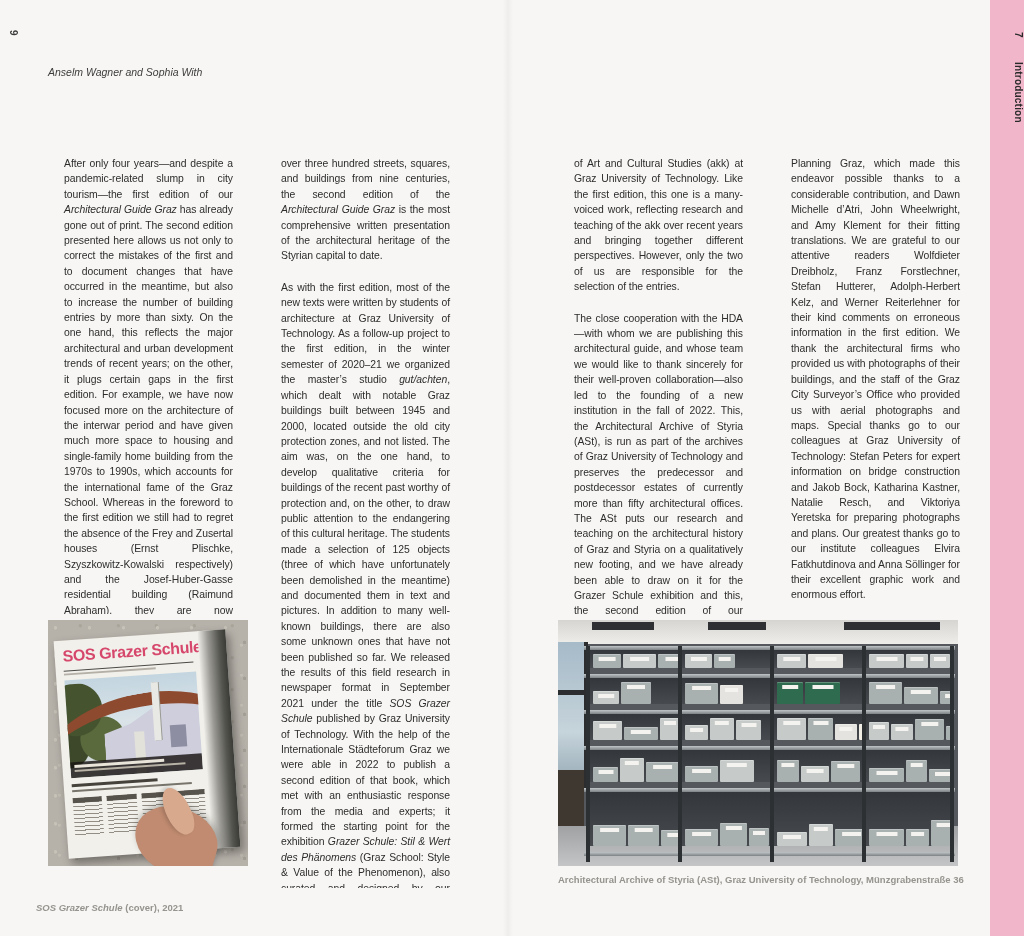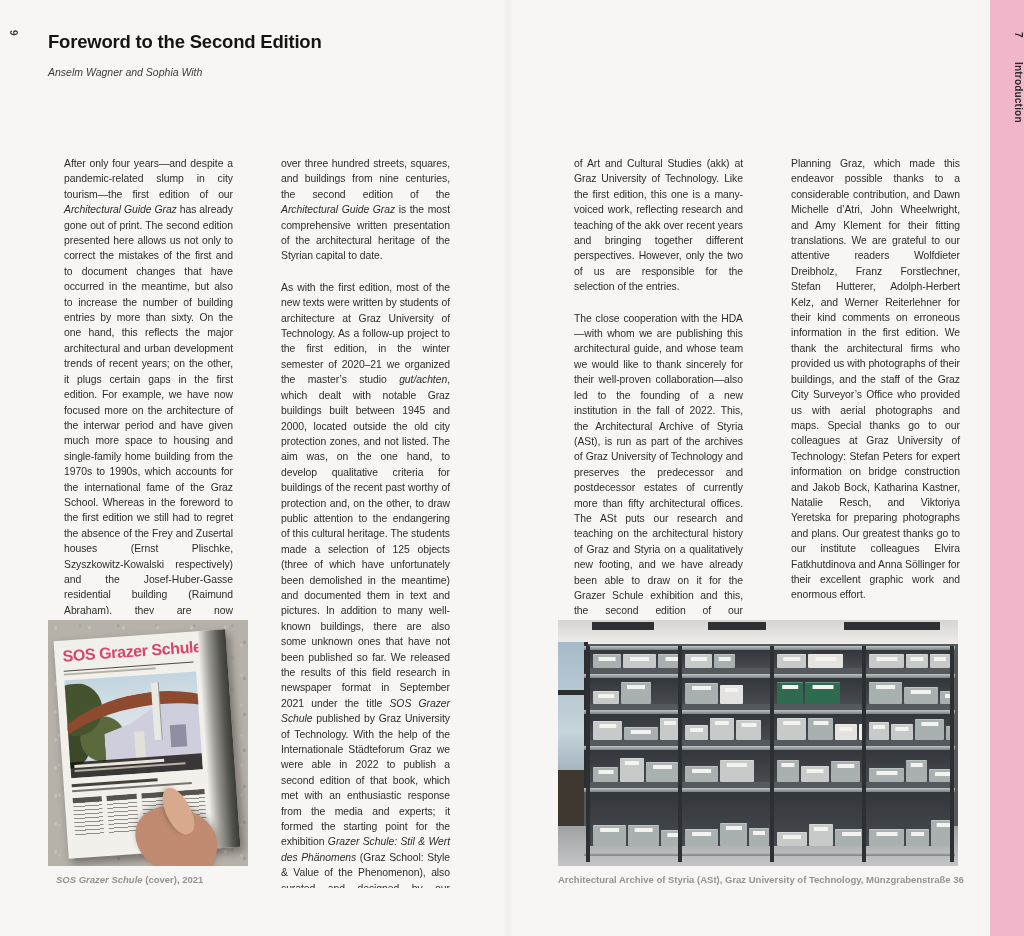--- a/index.html
+++ b/index.html
@@ -28,21 +28,21 @@
   .col em{font-style:italic;}
   #col0{left:48px;height:474px;}
   #col1{left:265px;height:748px;}
   #col2{left:558px;height:474px;}
   #col3{left:775px;height:474px;}
   
   .caption{
     position:absolute;top:874px;font-size:9.5px;font-weight:700;color:#96948e;line-height:12px;
   }
   .caption .ital{font-style:italic;}
-  #cap-left{left:56px;width:220px;}
+  #cap-left{left:36px;width:220px;margin-top:28px;}
   #cap-right{left:558px;width:432px;}
   
   .side-tab{
     position:absolute;right:0;top:0;width:34px;height:936px;background:var(--pink,#f2b6ca);
   }
   .side-tab .pn,.side-tab .lbl{
     position:absolute;left:0;width:34px;display:flex;justify-content:center;
     writing-mode:vertical-rl;color:#2a2a2a;
   }
   .side-tab .pn{top:32px;font-size:10px;font-weight:600;}
@@ -143,21 +143,20 @@
   
   *{box-sizing:content-box;}
 </style>
 </head>
 <body>
 
 <div class="spread">
 
   <span class="page-num-left">6</span>
 
-  <h1 class="title">Foreword to the Second Edition</h1>
   <div class="authors">Anselm Wagner and Sophia With</div>
 
   <div class="col" id="col0">
       <p><span>After only four years—and despite a pandemic-related slump in city tourism—the first edition of our </span><em>Architectural Guide Graz</em><span> has already gone out of print. The second edition presented here allows us not only to correct the mistakes of the first and to document changes that have occurred in the meantime, but also to increase the number of building entries by more than sixty. On the one hand, this reflects the major architectural and urban development trends of recent years; on the other, it plugs certain gaps in the first edition. For example, we have now focused more on the architecture of the interwar period and have given much more space to housing and single-family home building from the 1970s to 1990s, which accounts for the international fame of the Graz School. Whereas in the foreword to the first edition we still had to regret the absence of the Frey and Zusertal houses (Ernst Plischke, Szyszkowitz-Kowalski respectively) and the Josef-Huber-Gasse residential building (Raimund Abraham), they are now documented in the present volume. As a result, the number of entries has increased considerably, especially in the outer districts, so that we have been able to include an additional tour. With</span></p>
     </div>
   <div class="col" id="col1">
       <p><span>over three hundred streets, squares, and buildings from nine centuries, the second edition of the </span><em>Architectural Guide Graz</em><span> is the most comprehensive written presentation of the architectural heritage of the Styrian capital to date.</span></p>
       <p><span>As with the first edition, most of the new texts were written by students of architecture at Graz University of Technology. As a follow-up project to the first edition, in the winter semester of 2020–21 we organized the master’s studio </span><em>gut/achten</em><span>, which dealt with notable Graz buildings built between 1945 and 2000, located outside the old city protection zones, and not listed. The aim was, on the one hand, to develop qualitative criteria for buildings of the recent past worthy of protection and, on the other, to draw public attention to the endangering of this cultural heritage. The students made a selection of 125 objects (three of which have unfortunately been demolished in the meantime) and documented them in text and pictures. In addition to many well-known buildings, there are also some unknown ones that have not been published so far. We released the results of this field research in newspaper format in September 2021 under the title </span><em>SOS Grazer Schule</em><span> published by Graz University of Technology. With the help of the Internationale Städteforum Graz we were able in 2022 to publish a second edition of that book, which met with an enthusiastic response from the media and experts; it formed the starting point for the exhibition </span><em>Grazer Schule: Stil &amp; Wert des Phänomens</em><span> (Graz School: Style &amp; Value of the Phenomenon), also curated and designed by our students, at Graz’s Haus der Architektur (HDA) in the spring of 2023. Of the new texts and images in the present book, 28 were taken from </span><em>SOS Grazer Schule</em><span>; the rest we wrote ourselves, together with our colleagues Jakob Bock and Antje Senarclens de Grancy from the Institute of Architectural Theory, History</span></p>
     </div>
   <div class="col" id="col2">

